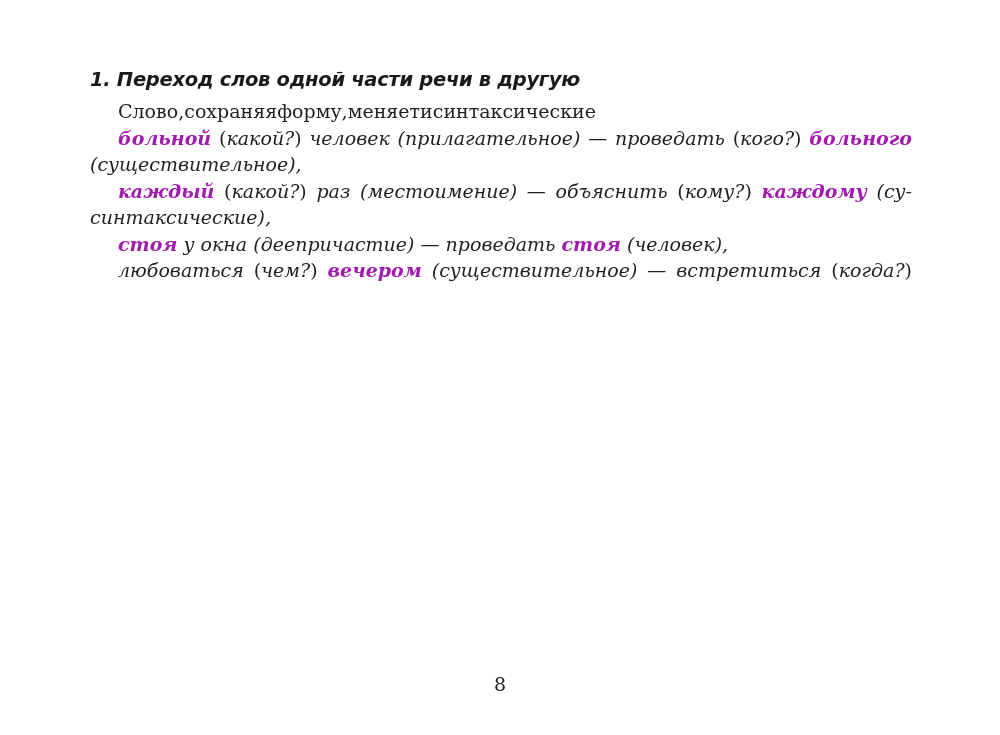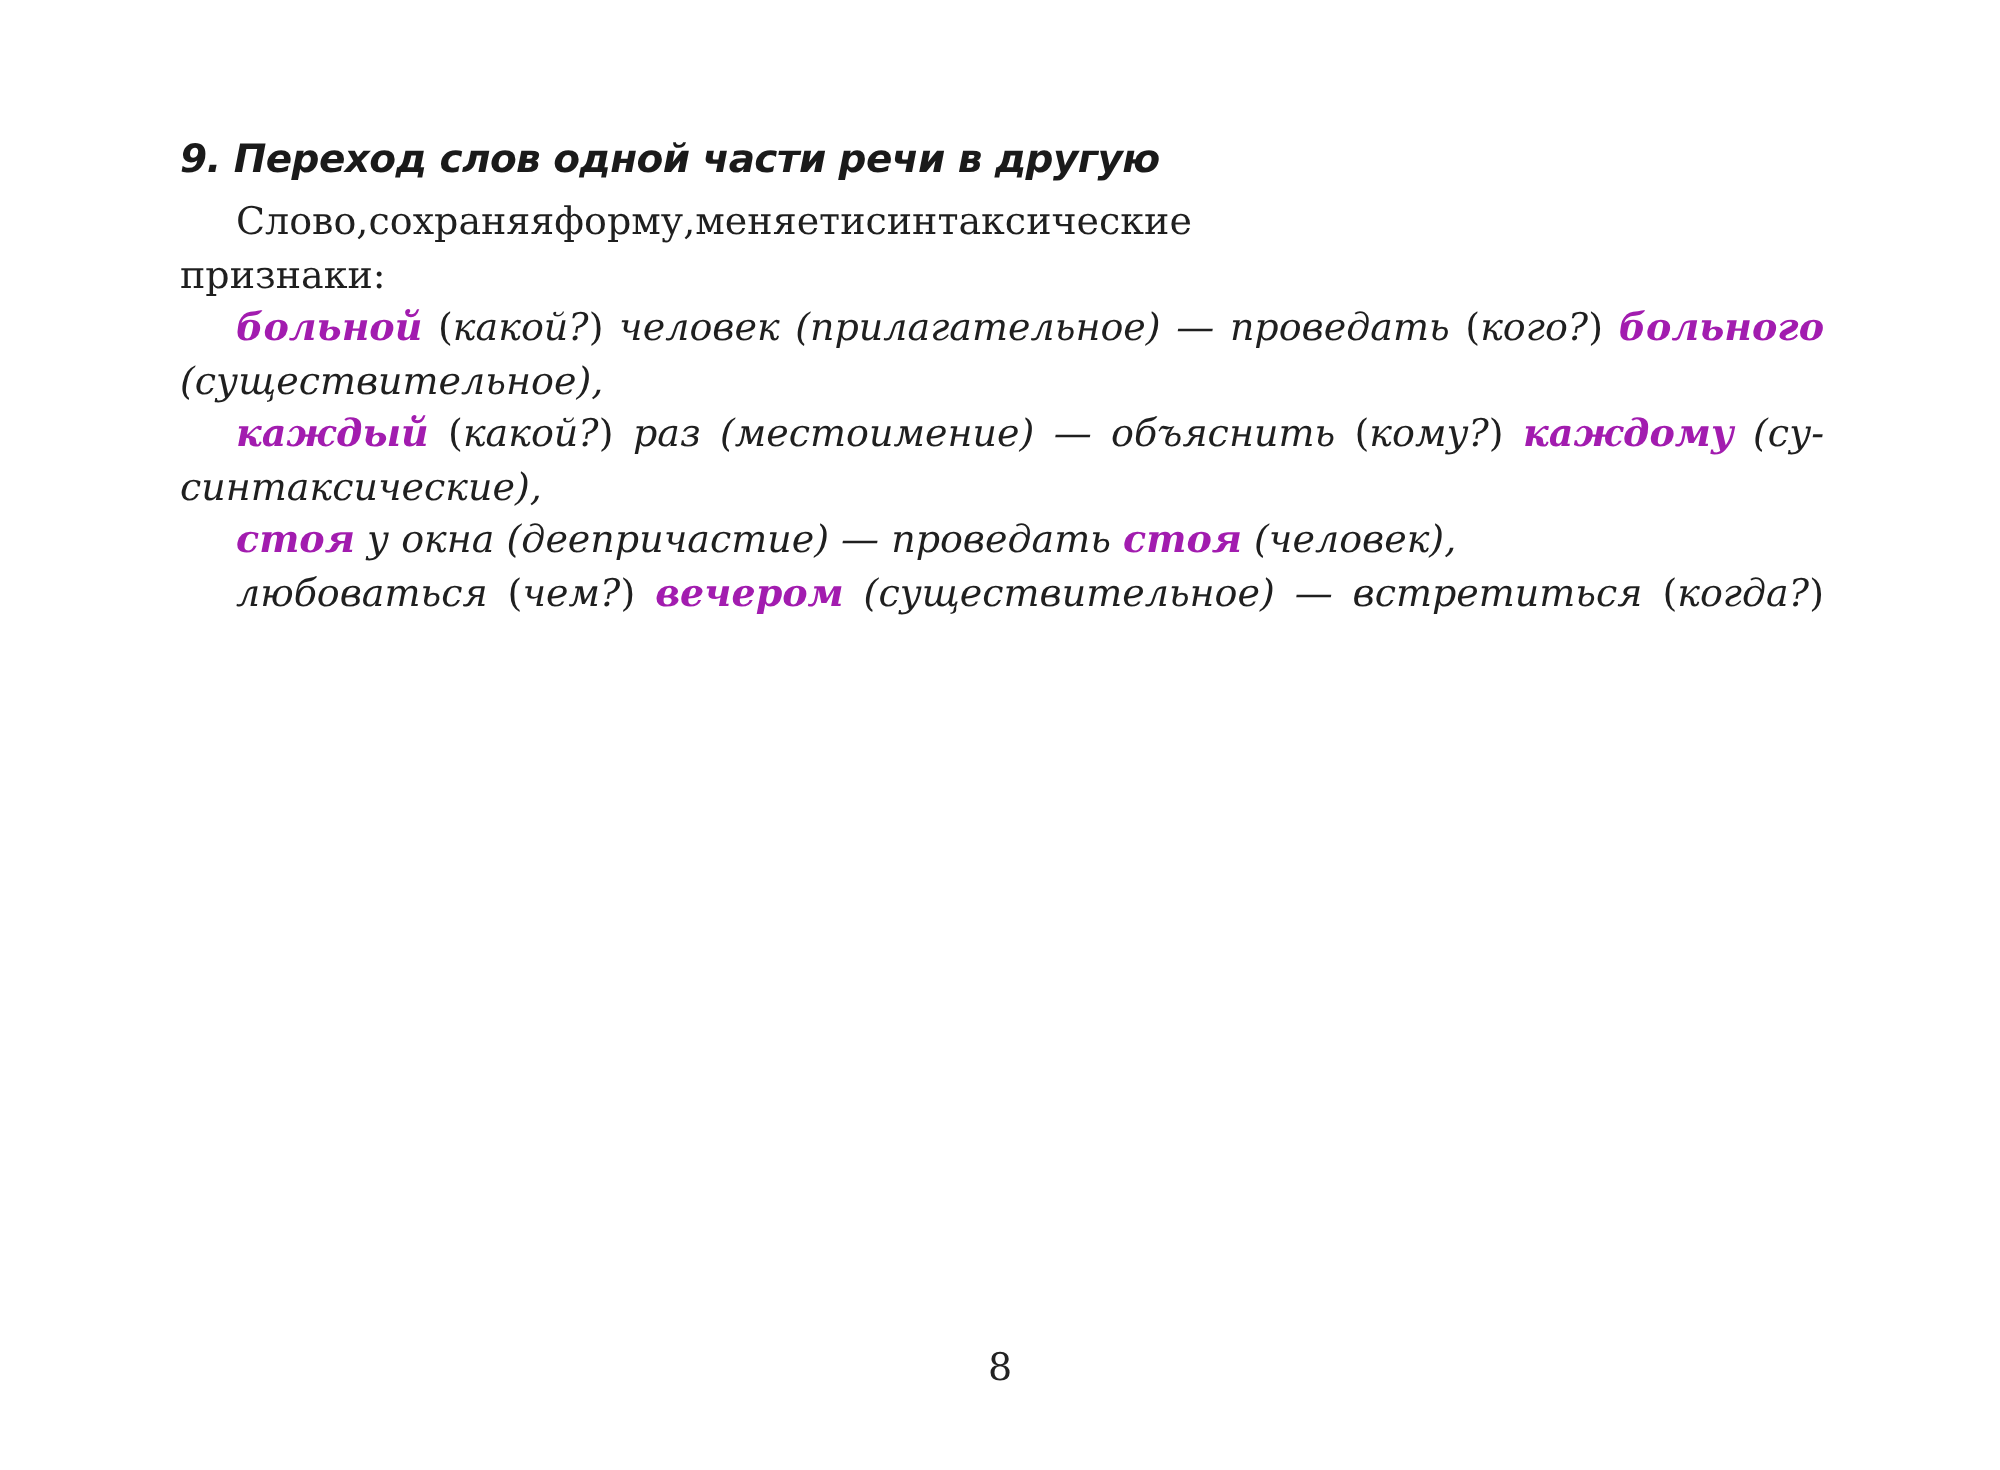--- a/index.html
+++ b/index.html
@@ -22,32 +22,31 @@
   .r { font-style:normal; }
   .pageno {
     position:absolute; left:0; width:1000px; top:673px; text-align:center;
     font-family:"DejaVu Serif", serif; font-size:19px; color:#222;
   }
 </style>
 </head>
 <body>
 
 <div class="page">
-  <div class="heading">9. Переход слов одной части речи в другую</div>
+  <div class="heading">1. Переход слов одной части речи в другую</div>
 
   <div class="body">
     <div class="line indent justify">
       <span>Слово,</span>
       <span>сохраняя</span>
       <span>форму,</span>
       <span>меняет</span>
       <span>и</span>
       <span>синтаксические</span>
     </div>
-    <div class="line">признаки:</div>
 
     <div id="examples">
         <div class="line indent" style="display: block; text-align: justify; text-align-last: justify; white-space: normal;"><span class="b">больной</span><span class="r"> (</span><span class="i">какой?</span><span class="r">) </span><span class="i">человек (прилагательное) — проведать </span><span class="r">(</span><span class="i">кого?</span><span class="r">) </span><span class="b">больного</span></div>
         <div class="line"><span class="i">(существительное),</span></div>
         <div class="line indent" style="display: block; text-align: justify; text-align-last: justify; white-space: normal;"><span class="b">каждый</span><span class="r"> (</span><span class="i">какой?</span><span class="r">) </span><span class="i">раз (местоимение) — объяснить </span><span class="r">(</span><span class="i">кому?</span><span class="r">) </span><span class="b">каждому</span><span class="i"> (су-</span></div>
         <div class="line"><span class="i">синтаксические),</span></div>
         <div class="line indent"><span class="b">стоя</span><span class="i"> у окна (деепричастие) — проведать </span><span class="b">стоя</span><span class="i"> (человек),</span></div>
         <div class="line indent" style="display: block; text-align: justify; text-align-last: justify; white-space: normal;"><span class="i">любоваться </span><span class="r">(</span><span class="i">чем?</span><span class="r">) </span><span class="b">вечером</span><span class="i"> (существительное) — встретиться </span><span class="r">(</span><span class="i">когда?</span><span class="r">)</span></div>
       </div>
   </div>

